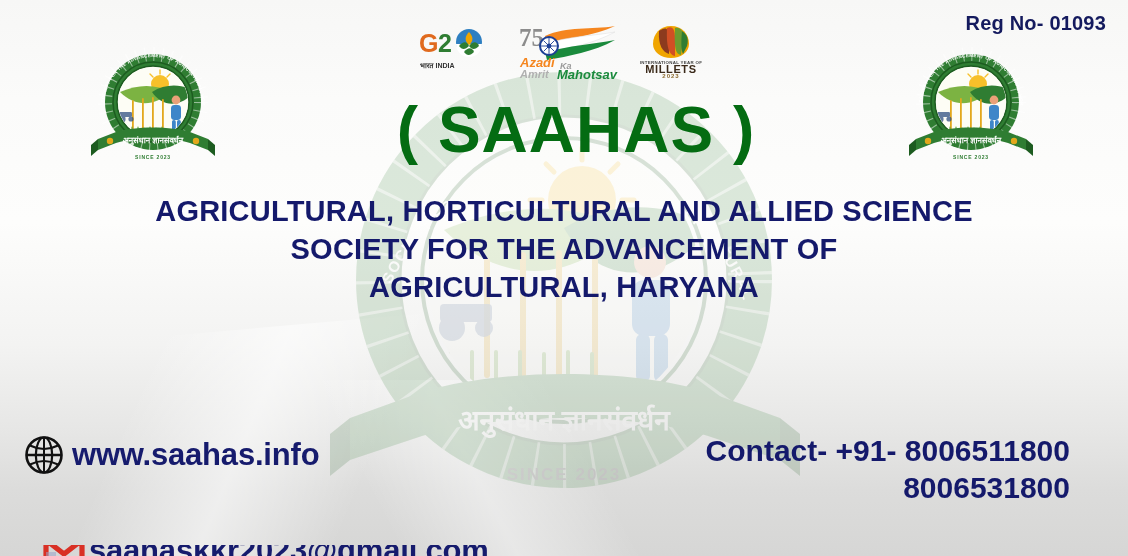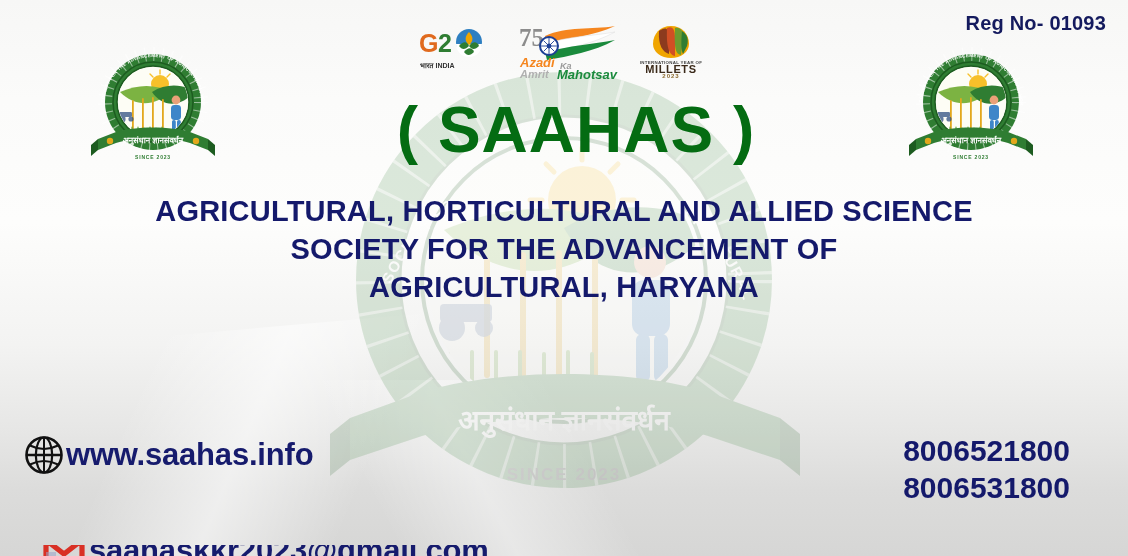--- a/index.html
+++ b/index.html
@@ -130,21 +130,21 @@
     white-space: nowrap;
   }
 
   
   #web-row {
     position: absolute;
     left: 22px;
     top: 433px;
     display: flex;
     align-items: center;
-    gap: 0;
+    gap: 6px;
   }
   #email-row {
     position: absolute;
     left: 22px;
     top: 505px;
     display: flex;
     align-items: center;
     gap: 4px;
   }
   #email-row-2 {
@@ -439,21 +439,21 @@
 
   <div id="acronym">( SAAHAS )</div>
 
   <div id="org-name">
     <div>AGRICULTURAL, HORTICULTURAL AND ALLIED SCIENCE</div>
     <div>SOCIETY FOR THE ADVANCEMENT OF</div>
     <div>AGRICULTURAL, HARYANA</div>
   </div>
 
   <div id="contact-block">
-    <div>8006521800</div>
+    <div>Contact- +91- 8006511800</div>
     <div>8006531800</div>
   </div>
 
   <div id="web-row">
     <span class="icon-wrap">
       <svg width="44" height="44" viewBox="0 0 44 44">
         <circle cx="22" cy="22" r="17.5" fill="none" stroke="#111111" stroke-width="2.6"></circle>
         <ellipse cx="22" cy="22" rx="8.2" ry="17.5" fill="none" stroke="#111111" stroke-width="2.2"></ellipse>
         <line x1="4.5" y1="22" x2="39.5" y2="22" stroke="#111111" stroke-width="2.4"></line>
         <path d="M8,12.5 C17,17 27,17 36,12.5" fill="none" stroke="#111111" stroke-width="2.1"></path>

